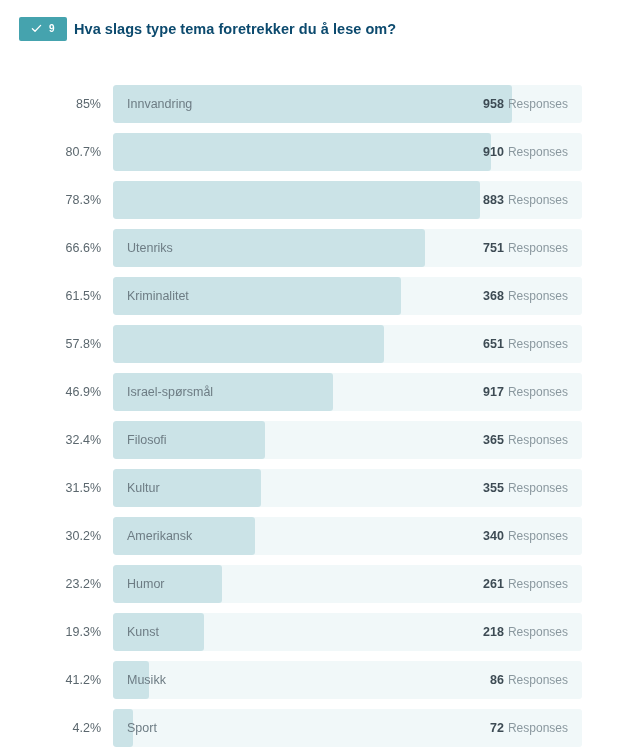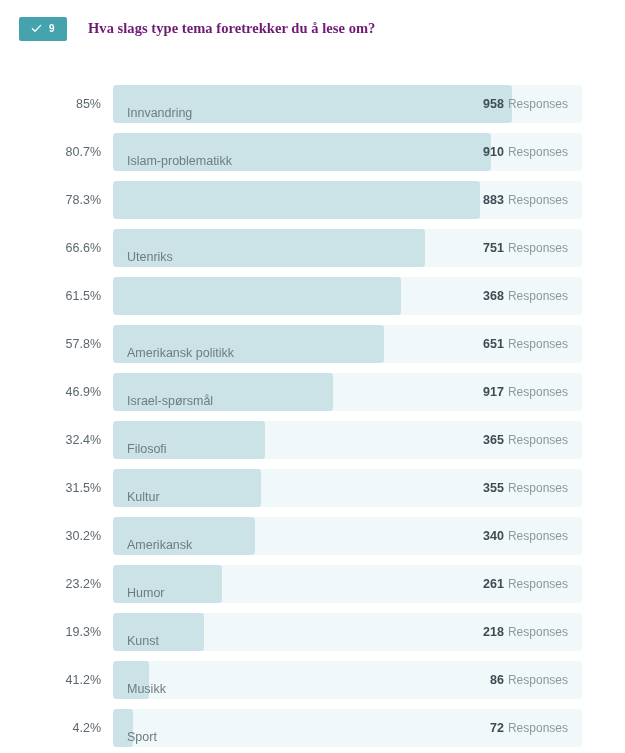--- a/index.html
+++ b/index.html
@@ -46,27 +46,26 @@
   }
   .q-badge .check-icon svg { display: block; }
   .q-badge-num {
     color: #ffffff;
     font-size: 10px;
     font-weight: bold;
     line-height: 1;
     letter-spacing: .2px;
   }
   .q-title {
-    margin-left: 21px;
+    margin-left: 7px;
     font-size: 14.5px;
     font-weight: bold;
-    color: #701a75;
+    color: #0c4a6e;
     letter-spacing: .05px;
     white-space: nowrap;
-    font-family: Liberation Serif, serif;
   }
 
   
   .chart {
     position: relative;
     margin-top: 39px;
   }
   .row {
     position: relative;
     height: 38px;
@@ -97,21 +96,21 @@
     position: absolute;
     left: 0;
     top: 0;
     height: 38px;
     background: #cbe3e7;
     border-radius: 3px;
   }
   .bar-label {
     position: absolute;
     left: 14px;
-    top: 9px;
+    top: 0;
     height: 38px;
     display: flex;
     align-items: center;
     font-size: 12.5px;
     color: #6d7c84;
     white-space: nowrap;
     z-index: 2;
   }
   .bar-count {
     position: absolute;
@@ -158,21 +157,20 @@
           <div class="bar-count">
             <span class="num">958</span>
             <span>Responses</span>
           </div>
         </div>
       </div>
       <div class="row">
         <div class="pct">80.7%</div>
         <div class="track">
           <div class="fill" style="width: 378.483px;"></div>
-          <div class="bar-label">Islam-problematikk</div>
           <div class="bar-count">
             <span class="num">910</span>
             <span>Responses</span>
           </div>
         </div>
       </div>
       <div class="row">
         <div class="pct">78.3%</div>
         <div class="track">
           <div class="fill" style="width: 367.227px;"></div>
@@ -190,31 +188,31 @@
           <div class="bar-count">
             <span class="num">751</span>
             <span>Responses</span>
           </div>
         </div>
       </div>
       <div class="row">
         <div class="pct">61.5%</div>
         <div class="track">
           <div class="fill" style="width: 288.435px;"></div>
+          <div class="bar-label">Kriminalitet</div>
           <div class="bar-count">
             <span class="num">368</span>
             <span>Responses</span>
           </div>
         </div>
       </div>
       <div class="row">
         <div class="pct">57.8%</div>
         <div class="track">
           <div class="fill" style="width: 271.082px;"></div>
-          <div class="bar-label">Amerikansk politikk</div>
           <div class="bar-count">
             <span class="num">651</span>
             <span>Responses</span>
           </div>
         </div>
       </div>
       <div class="row">
         <div class="pct">46.9%</div>
         <div class="track">
           <div class="fill" style="width: 219.961px;"></div>

